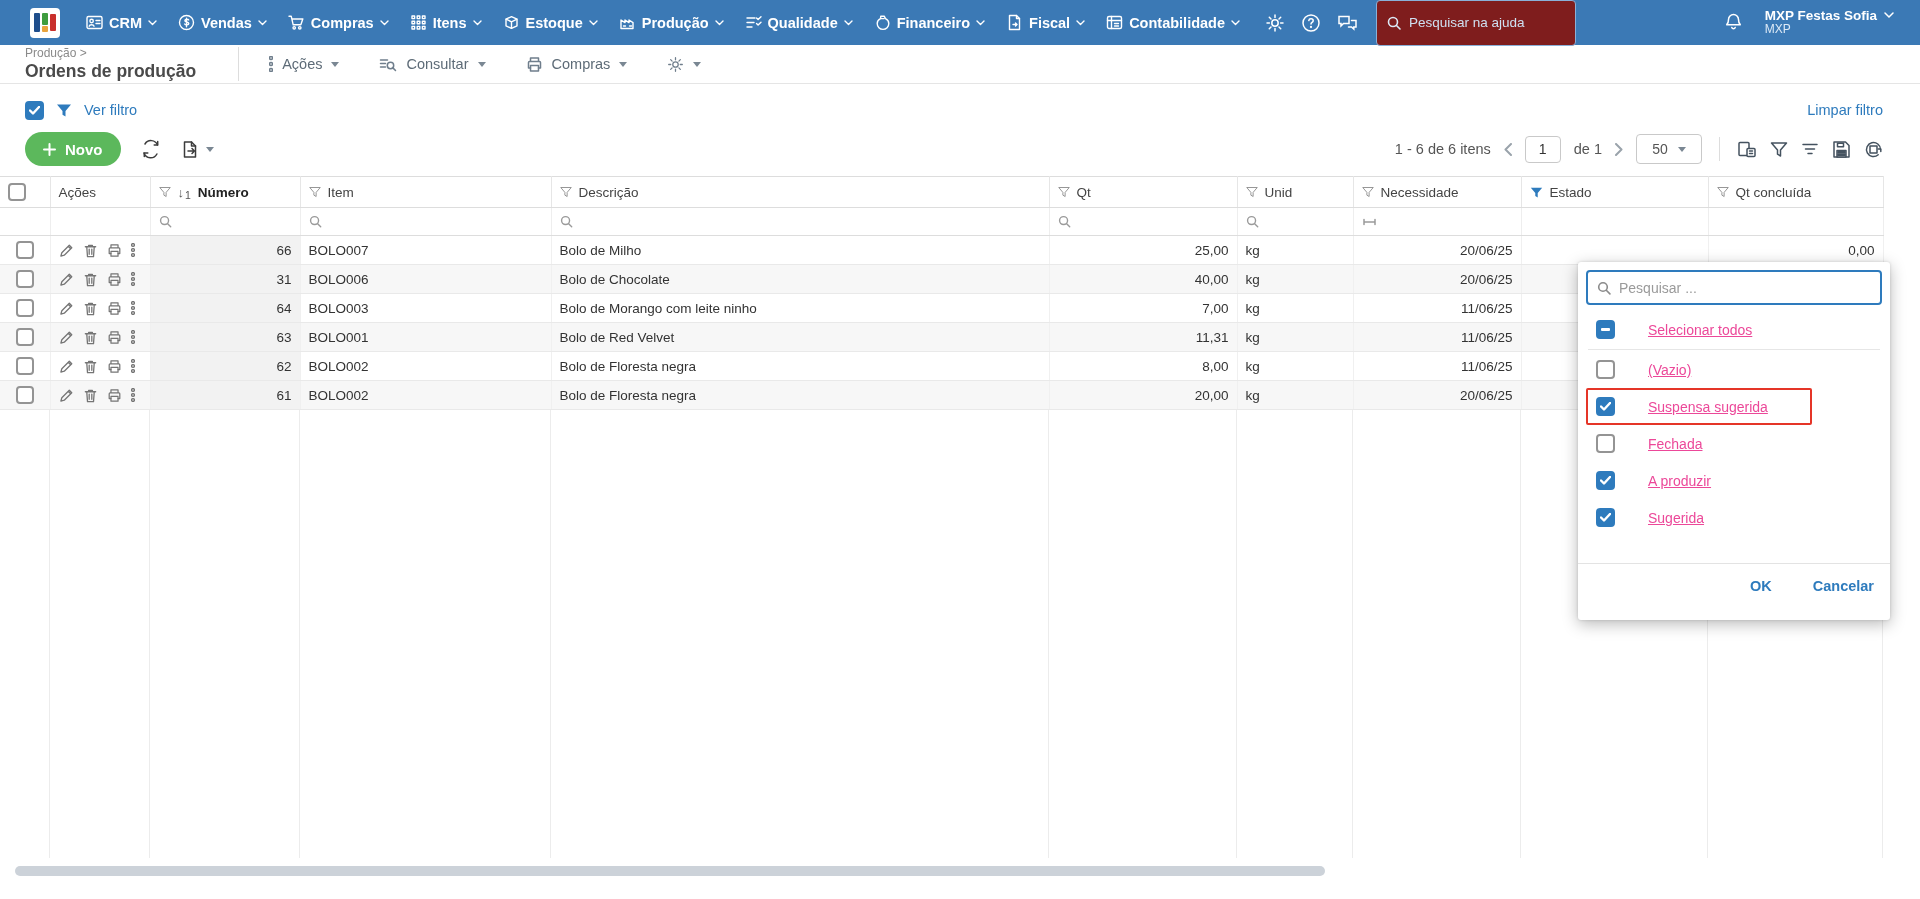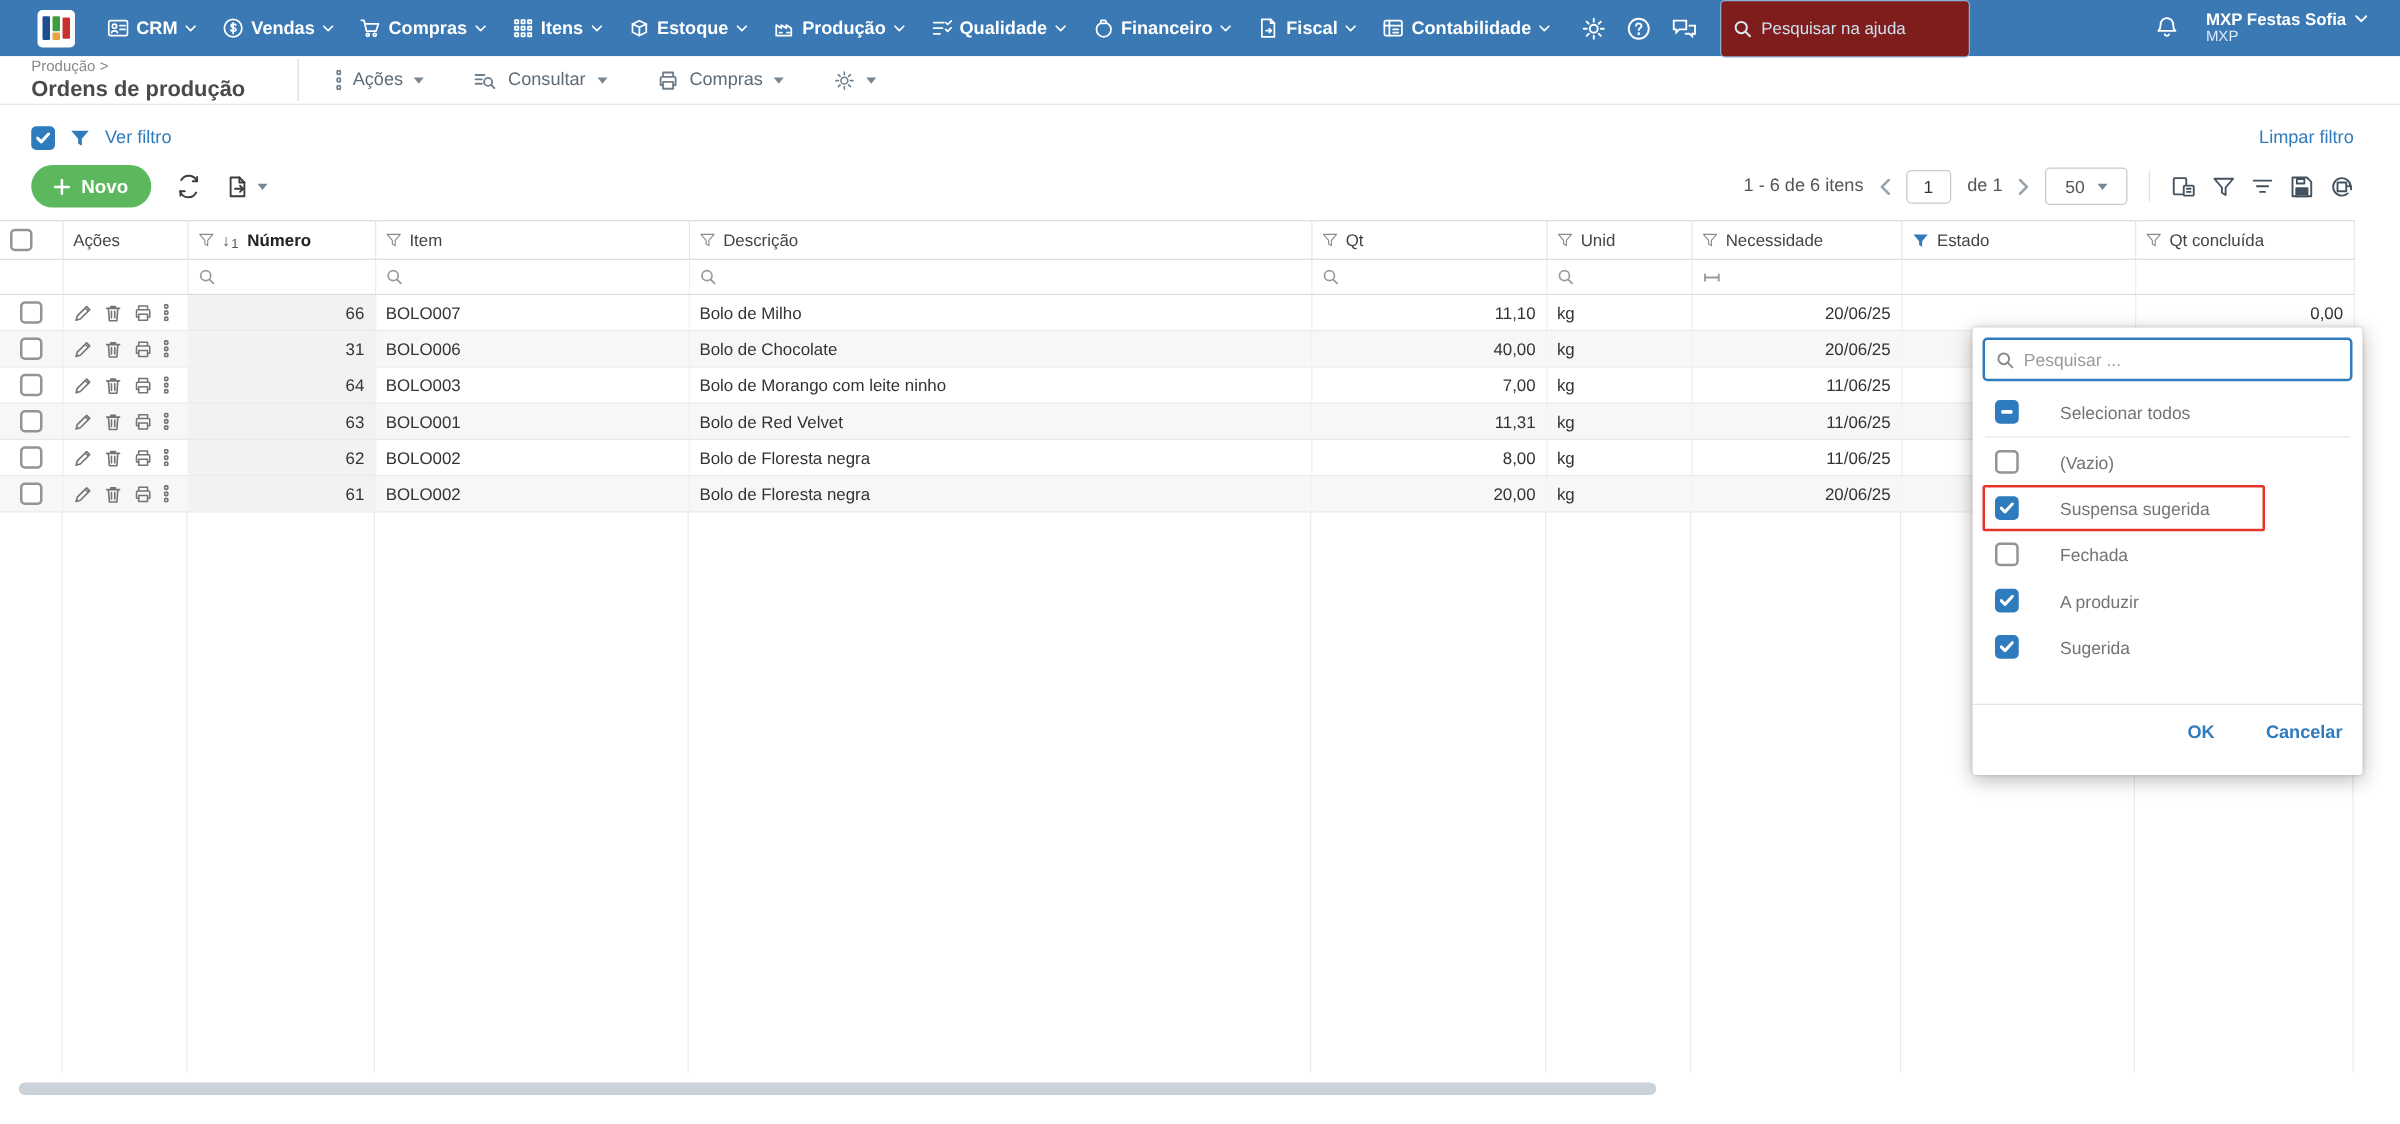--- a/index.html
+++ b/index.html
@@ -109,21 +109,21 @@
   .dropdown { position:absolute; left:1578px; top:214px; width:312px; background:#fff;
     border-radius:3px; box-shadow:0 4px 16px rgba(0,0,0,.28), 0 0 3px rgba(0,0,0,.15);
     z-index:20; padding:8px 8px 12px;margin-top:48px; }
   .dd-search { height:35px; border:2px solid #2e7bbd; border-radius:4px; display:flex;
     align-items:center; gap:8px; padding:0 9px; }
   .dd-search svg { stroke:#8b8b8b; fill:none; stroke-width:1.6; stroke-linecap:round; flex:none; }
   .dd-search input { border:none; outline:none; font-size:14px; color:#444; width:230px; font-family:inherit; }
   .dd-search input::placeholder { color:#9a9a9a; }
   .dd-list { padding-top:6px; }
   .dd-opt { height:37px; display:flex; align-items:center; gap:33px; padding:0 10px; cursor:pointer; }
-  .dd-opt .lbl { font-size:14px; color:#737373; }
+  .dd-opt .lbl { font-size:14px; color:#ec4899;text-decoration:underline; }
   .dd-opt.highlight { border:2px solid #e53528; border-radius:2px; width:226px; padding:0 8px; gap:33px; }
   .dd-div { height:1px; background:#e6e6e6; margin:1px 2px; }
   .dd-spacer { height:27px; }
   .dd-footer { border-top:1px solid #e3e3e3; height:45px; display:flex; align-items:center;
     justify-content:flex-end; gap:41px; padding-right:16px; margin:0 -8px; }
   .dd-footer .btn-link { color:#2e7bbd; font-weight:700; font-size:14.5px; cursor:pointer; }
 </style>
 </head>
 <body>
 
@@ -640,21 +640,21 @@
                   <circle cx="2" cy="2" r="1.4"></circle>
                   <circle cx="2" cy="7" r="1.4"></circle>
                   <circle cx="2" cy="12" r="1.4"></circle>
                 </svg>
               </span>
         </span>
           </td>
         <td class="sorted num">66</td>
         <td>BOLO007</td>
         <td>Bolo de Milho</td>
-        <td class="num">11,10</td>
+        <td class="num">25,00</td>
         <td>kg</td>
         <td class="num">20/06/25</td>
         <td></td>
         <td class="num">0,00</td>
       </tr>
 
       <tr class="alt">
         <td class="ctr"><span class="cb"></span></td>
         <td>
             <span class="row-actions">

